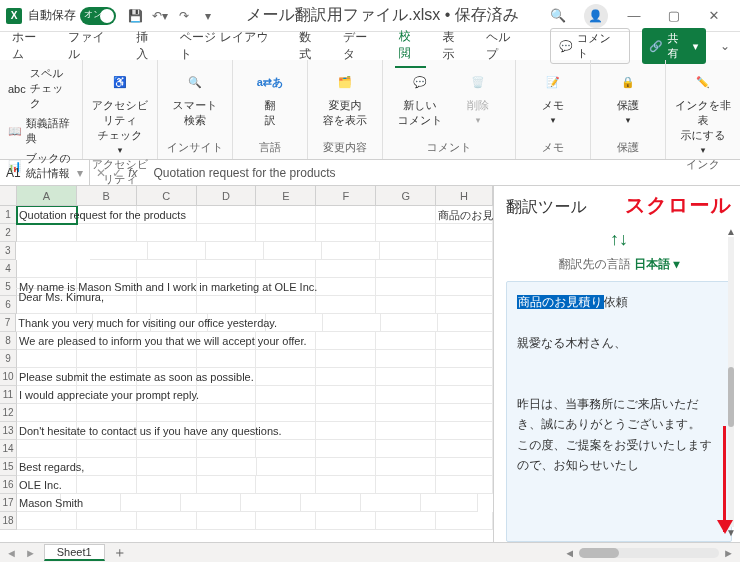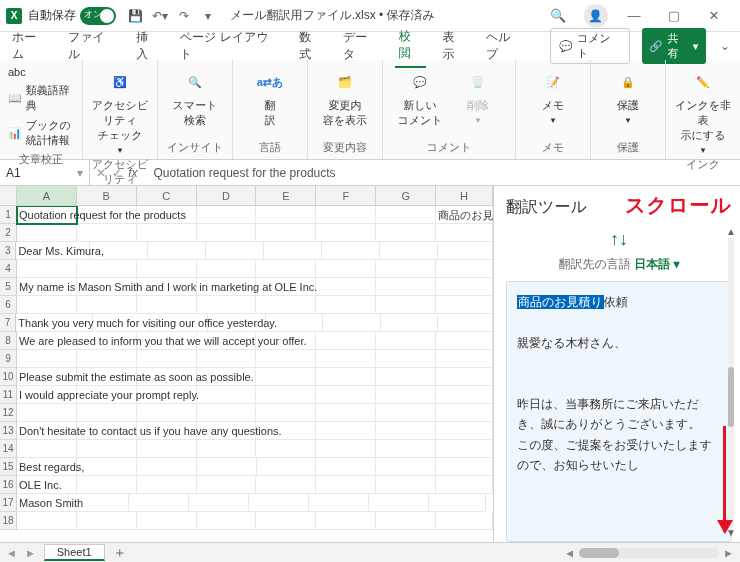--- a/index.html
+++ b/index.html
@@ -6,21 +6,21 @@
 body { width: 740px; height: 562px; background: #fff; font-size: 12px; color: #333; overflow: hidden; position: relative; }
 
 
 .titlebar { height: 32px; display: flex; align-items: center; padding: 0 6px; background: #fff; border-bottom: 1px solid #e0e0e0; }
 .titlebar .app-icon { width: 16px; height: 16px; background: #107c41; color: #fff; font-size: 10px; font-weight: bold; display: flex; align-items: center; justify-content: center; border-radius: 2px; margin-right: 6px; }
 .titlebar .autosave { font-size: 12px; margin-right: 4px; }
 .titlebar .toggle { width: 36px; height: 18px; background: #107c41; border-radius: 9px; position: relative; margin-right: 8px; }
 .titlebar .toggle::after { content: "オン"; color: #fff; font-size: 9px; position: absolute; left: 4px; top: 1px; }
 .titlebar .toggle .knob { width: 14px; height: 14px; background: #fff; border-radius: 50%; position: absolute; right: 2px; top: 2px; }
 .titlebar .qat-btn { width: 22px; height: 22px; display: flex; align-items: center; justify-content: center; color: #666; margin: 0 1px; border-radius: 3px; }
-.titlebar .title-text { margin-left: 10px; font-size: 12px; color: #444; flex: 1; }
+.titlebar .title-text { margin-left: 26px; font-size: 16px; color: #444; flex: 1; }
 .titlebar .win-btn { width: 40px; height: 28px; display: flex; align-items: center; justify-content: center; color: #666; font-size: 13px; }
 .titlebar .avatar { width: 24px; height: 24px; border-radius: 50%; background: #e8e8e8; color: #888; display: flex; align-items: center; justify-content: center; margin: 0 6px; }
 
 
 .tabs { height: 28px; display: flex; align-items: center; padding: 0 8px; gap: 12px; background: #fff; }
 .tab { font-size: 12px; color: #444; padding: 4px 4px; }
 .tab.active { border-bottom: 2px solid #107c41; color: #107c41; }
 .tabs .spacer { flex: 1; }
 .comment-btn { border: 1px solid #ccc; border-radius: 3px; padding: 2px 8px; font-size: 11px; display: flex; align-items: center; gap: 4px; }
 .share-btn { background: #107c41; color: #fff; border-radius: 3px; padding: 3px 8px; font-size: 11px; display: flex; align-items: center; gap: 4px; }
@@ -117,20 +117,21 @@
   <div class="share-btn">🔗 <span>共有</span> ▾</div>
   <div class="chevron-down">⌄</div>
 </div>
 
 <div class="ribbon">
   <div class="rgroup">
     <div class="rbody">
         <div class="rcol">
       <div class="rbtn-small">
             <span>abc</span> 
+            <span>スペル チェック</span>
           </div>
       <div class="rbtn-small">
             <span>📖</span> 
             <span>類義語辞典</span>
           </div>
       <div class="rbtn-small">
             <span>📊</span> 
             <span>ブックの統計情報</span>
           </div>
     </div>
@@ -274,21 +275,21 @@
           <div class="cell" style="width: 60px;"></div>
           <div class="cell" style="width: 60px;"></div>
           <div class="cell" style="width: 60px;"></div>
           <div class="cell" style="width: 60px;"></div>
           <div class="cell" style="width: 60px;"></div>
           <div class="cell" style="width: 60px;"></div>
           <div class="cell" style="width: 57px;"></div>
         </div>
         <div class="row">
           <div class="rowhead">3</div>
-          <div class="cell" style="width: 76px;">
+          <div class="cell" style="width: 76px; margin-top: 46px;">
             <span class="overflow">Dear Ms. Kimura,</span>
           </div>
           <div class="cell" style="width: 60px;"></div>
           <div class="cell" style="width: 60px;"></div>
           <div class="cell" style="width: 60px;"></div>
           <div class="cell" style="width: 60px;"></div>
           <div class="cell" style="width: 60px;"></div>
           <div class="cell" style="width: 60px;"></div>
           <div class="cell" style="width: 57px;"></div>
         </div>
@@ -446,21 +447,21 @@
           <div class="cell" style="width: 60px;"></div>
           <div class="cell" style="width: 60px;"></div>
           <div class="cell" style="width: 60px;"></div>
           <div class="cell" style="width: 60px;"></div>
           <div class="cell" style="width: 60px;"></div>
           <div class="cell" style="width: 60px;"></div>
           <div class="cell" style="width: 57px;"></div>
         </div>
         <div class="row">
           <div class="rowhead">17</div>
-          <div class="cell" style="width: 52px;">
+          <div class="cell" style="width: 44px;">
             <span class="overflow">Mason Smith</span>
           </div>
           <div class="cell" style="width: 60px;"></div>
           <div class="cell" style="width: 60px;"></div>
           <div class="cell" style="width: 60px;"></div>
           <div class="cell" style="width: 60px;"></div>
           <div class="cell" style="width: 60px;"></div>
           <div class="cell" style="width: 60px;"></div>
           <div class="cell" style="width: 57px;"></div>
         </div>

